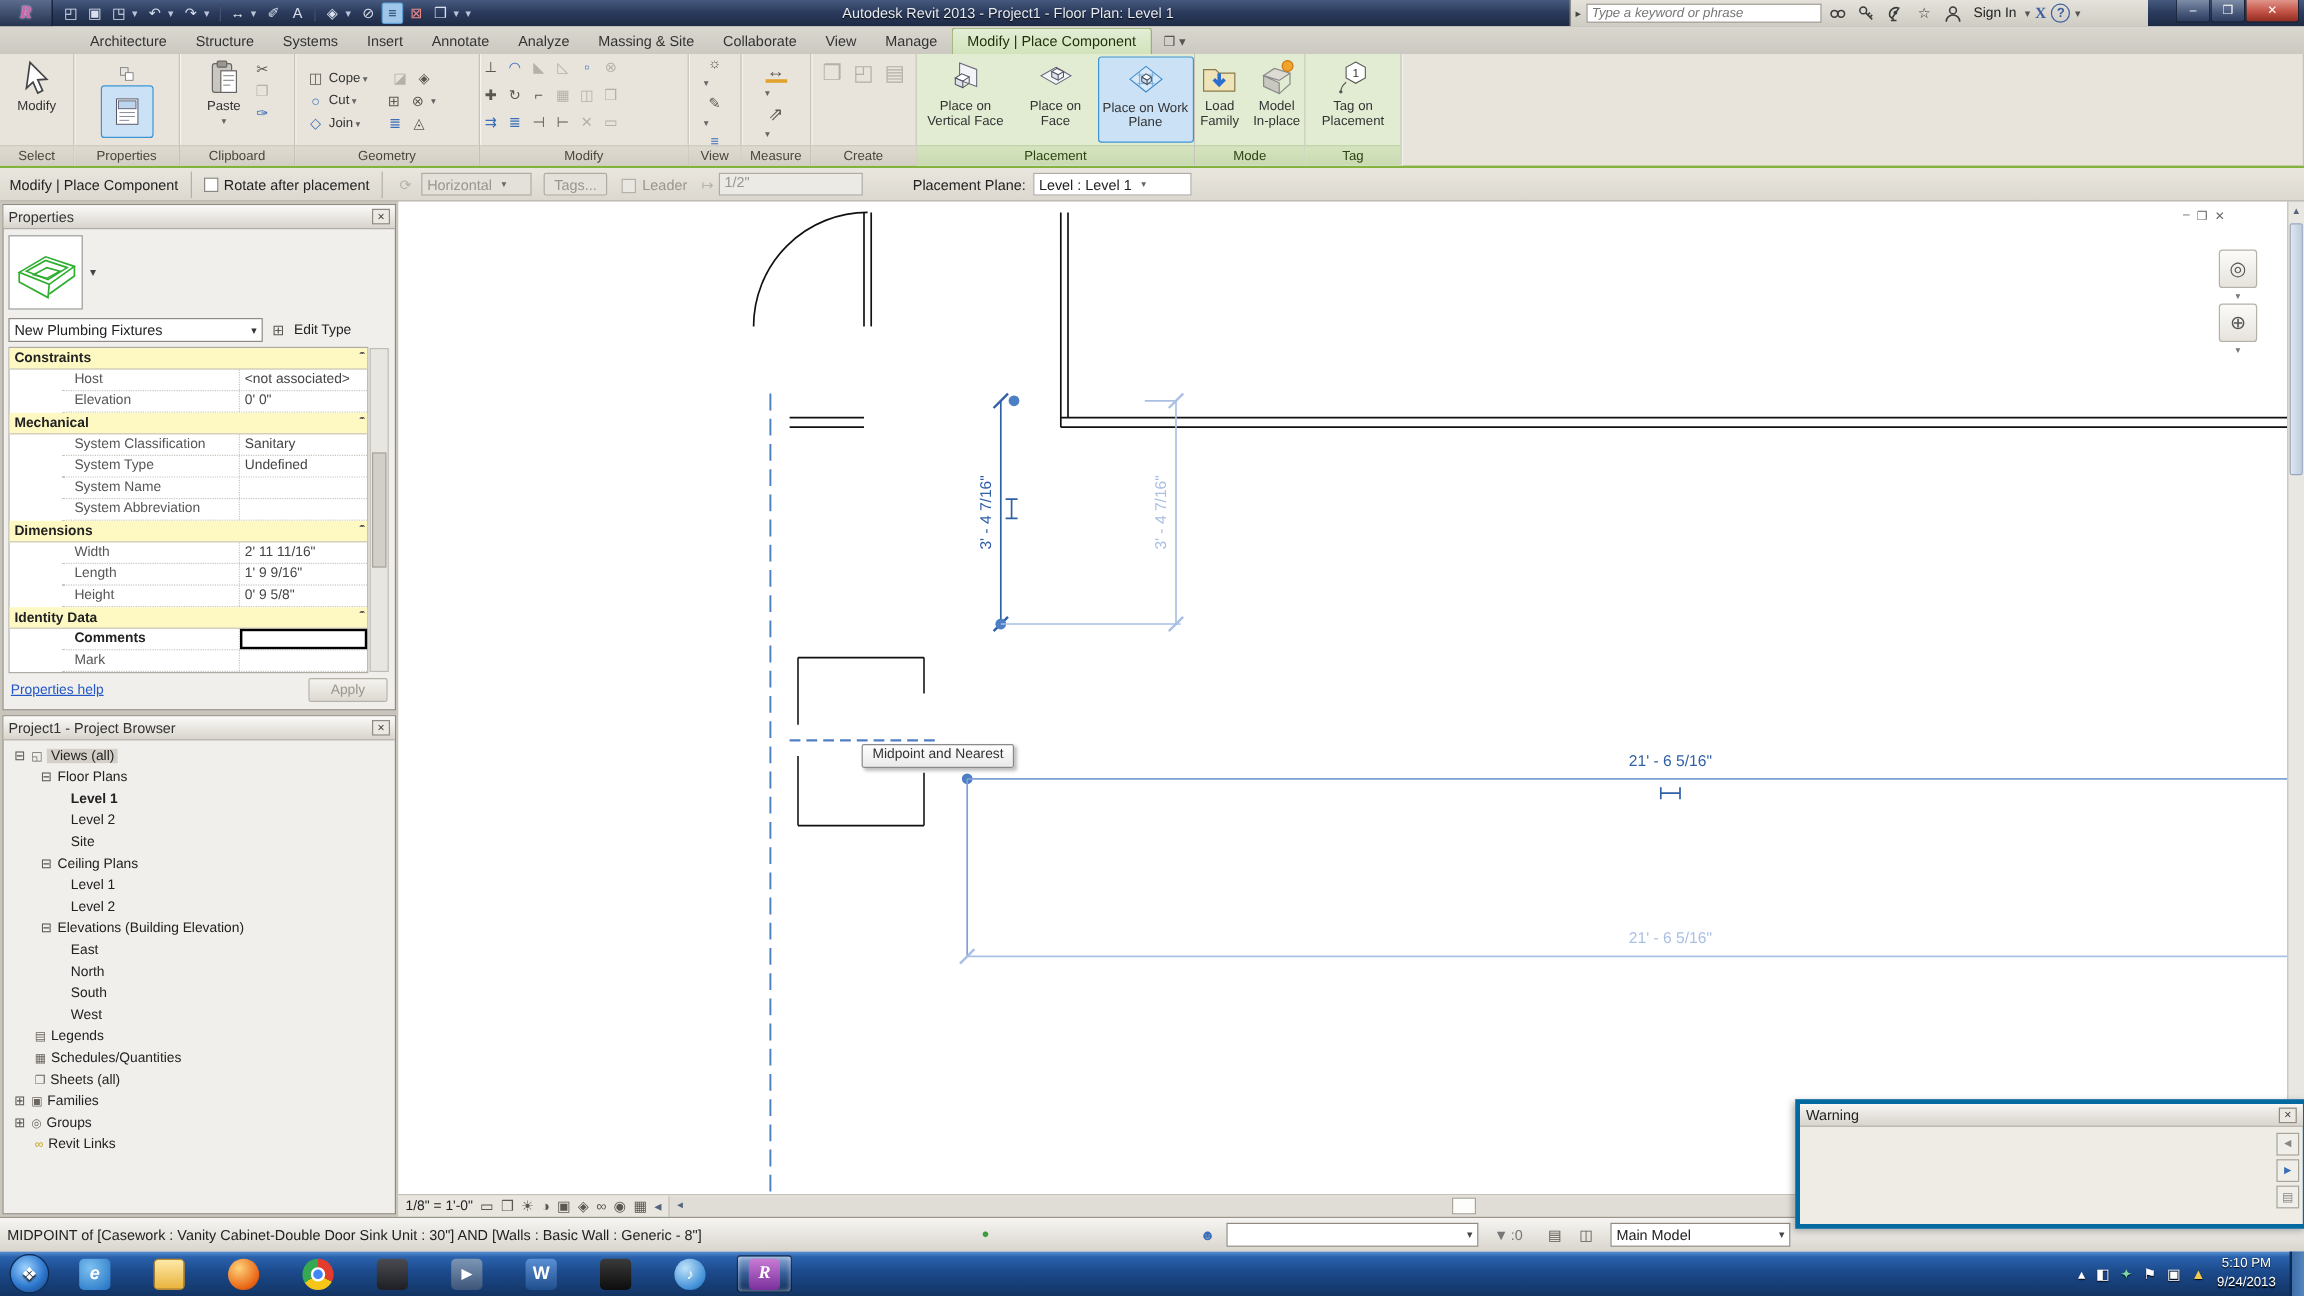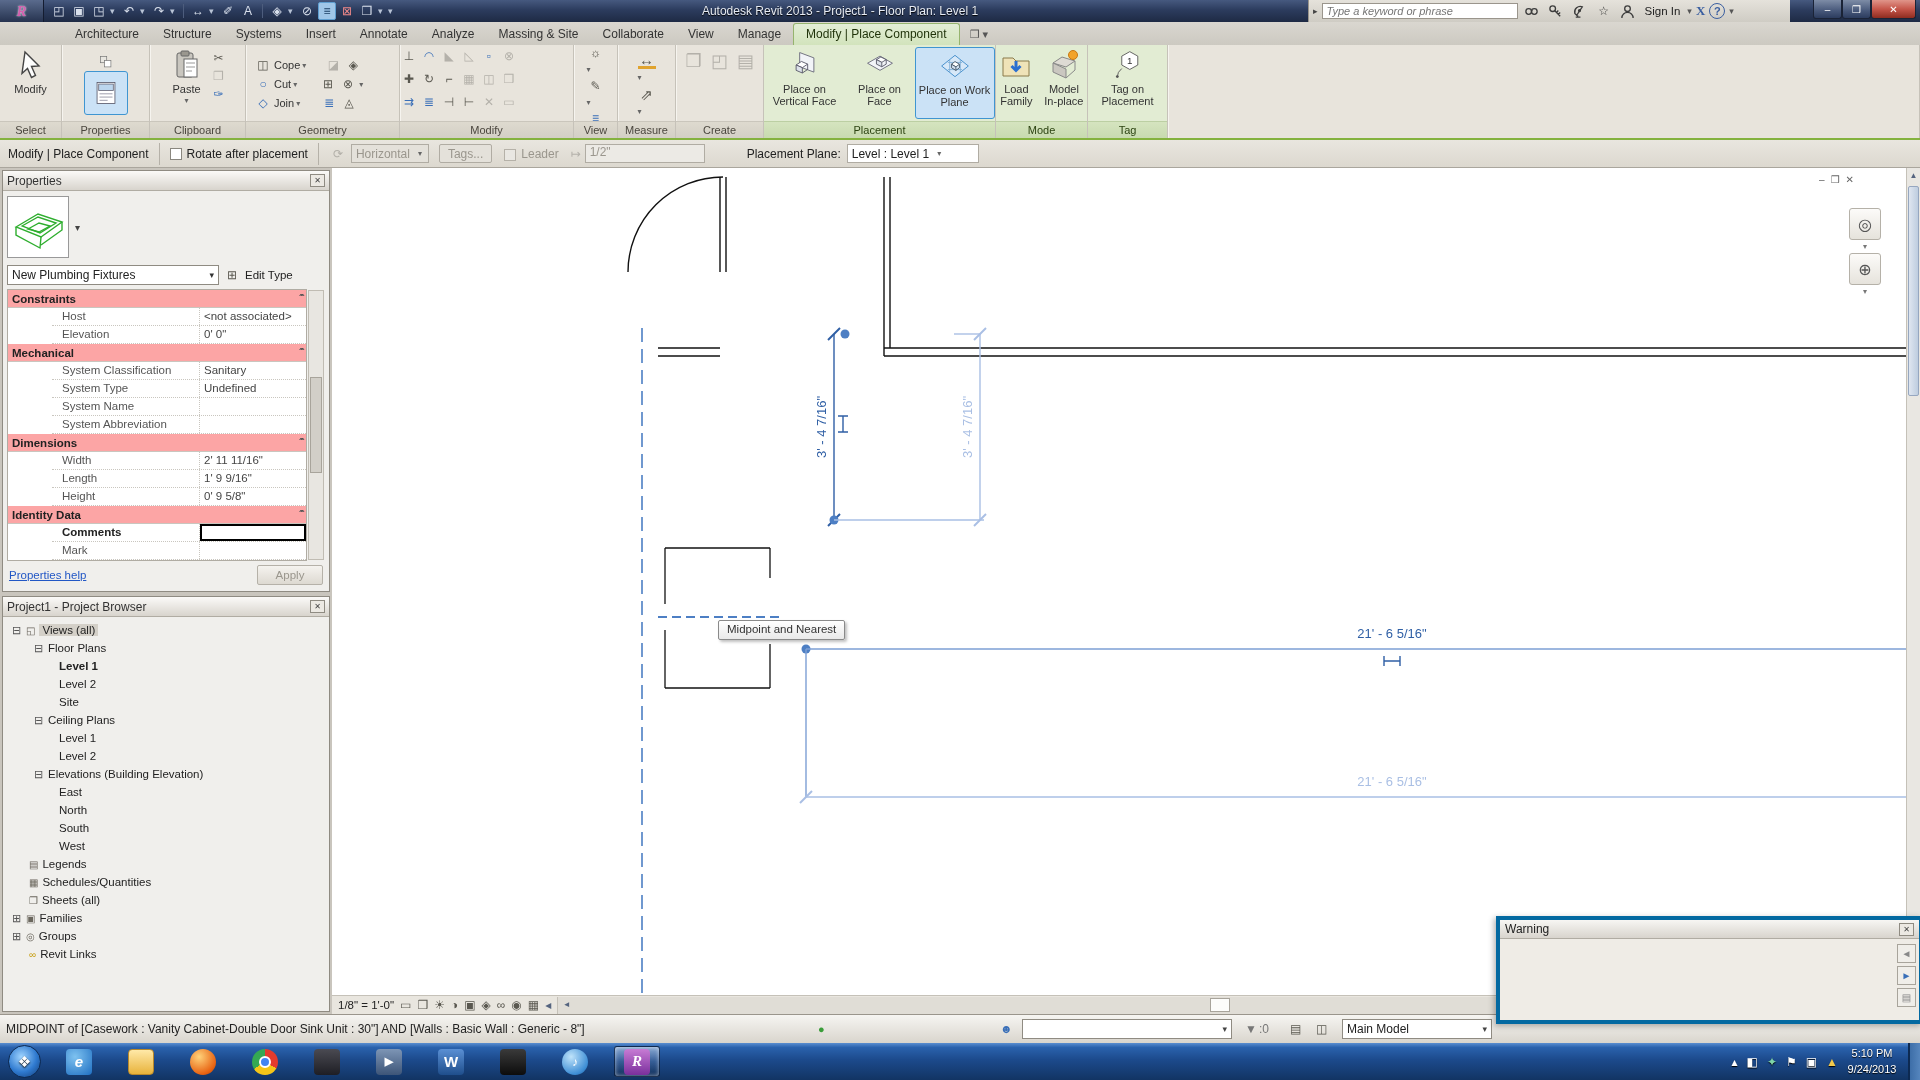--- a/index.html
+++ b/index.html
@@ -97,21 +97,21 @@
   .prev-row { display:flex; padding:5px 4px; gap:6px; }
   .prev-img { width:62px; height:62px; background:#fff; border:1px solid #999; flex:none; }
   .type-name { font-size:11.5px; color:#222; line-height:14px; padding-top:4px; width:222px; }
   .type-caret { align-self:center; color:#444; font-size:10px; }
   .selector-row { display:flex; align-items:center; gap:4px; padding:2px 4px 4px; }
   .type-drop { width:212px; height:20px; background:#fff; border:1px solid #8f8b82; display:flex; align-items:center;
     padding:0 4px; font-size:12px; }
   .type-drop .tdcaret { margin-left:auto; font-size:9px; color:#333; }
   .edit-type { display:flex; align-items:center; gap:3px; font-size:11.5px; color:#222; }
   .pgrid { position:relative; margin:0 4px; border:1px solid #b0aca3; background:#fff; }
-  .psection { height:18px; background:#fca5a5; border-bottom:1px solid #c9c6bf; display:flex; align-items:center;
+  .psection { height:18px; background:#fef9c3; border-bottom:1px solid #c9c6bf; display:flex; align-items:center;
     padding:0 4px; font-weight:bold; font-size:11.5px; color:#222; }
   .psection .chev { margin-left:auto; color:#555; font-size:10px; letter-spacing:-2px; }
   .prow { height:18px; display:flex; border-bottom:1px dotted #c9c6bf; font-size:11.5px;margin-left:44px; }
   .plab { width:148px; padding:2px 4px 0 10px; color:#555; border-right:1px dotted #c9c6bf; white-space:nowrap; }
   .pval { flex:1; padding:2px 4px 0; color:#444; white-space:nowrap; }
   .pval.editbox { border:2px solid #000; background:#fff; margin:0; }
   .pscroll { position:absolute; right:-18px; top:0; width:16px; height:100%; background:#e8e6e1; border:1px solid #c0bcb3; }
   .pscroll .thumb { position:absolute; left:1px; width:12px; background:#d2cfc8; border:1px solid #a8a49b; }
   .pal-foot { display:flex; align-items:center; padding:4px 6px; }
   .help-link { color:#2257c5; text-decoration:underline; font-size:11.5px; }
@@ -495,21 +495,21 @@
 
   <div class="optionsbar">
     <span style="padding-left:8px">Modify | Place Component</span>
     <span class="ob-sep"></span>
     <span style="display:flex;align-items:center">
       <span class="ob-check"></span>
       <span>Rotate after placement</span>
     </span>
     <span class="ob-sep"></span>
     <span class="smallicon dim">⟳</span>
-    <span class="ob-drop" style="width:78px;margin-left:4px">
+    <span class="ob-drop" style="width:92px;margin-left:4px">
       <span>Horizontal</span>
       <span class="mini-caret">▾</span>
     </span>
     <span class="ob-btn" style="margin-left:10px">Tags...</span>
     <span style="display:flex;align-items:flex-end;margin-left:12px">
       <span class="ob-check dis"></span>
       <span class="dis-label">Leader</span>
     </span>
     <span class="smallicon dim" style="margin-left:8px">↦</span>
     <span class="ob-input">1/2"</span>

